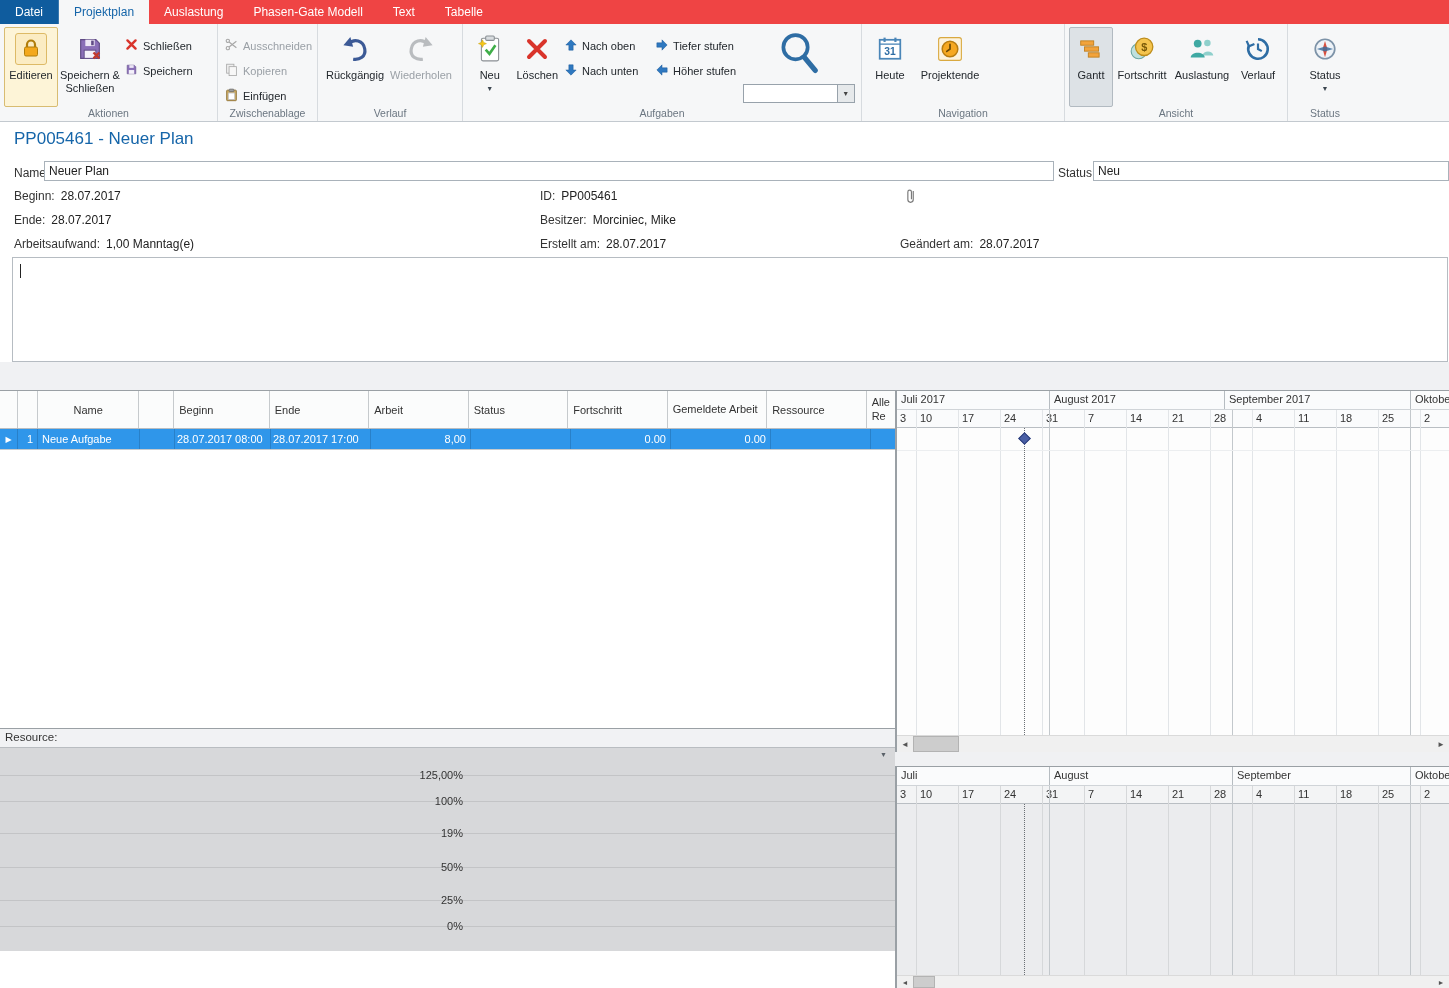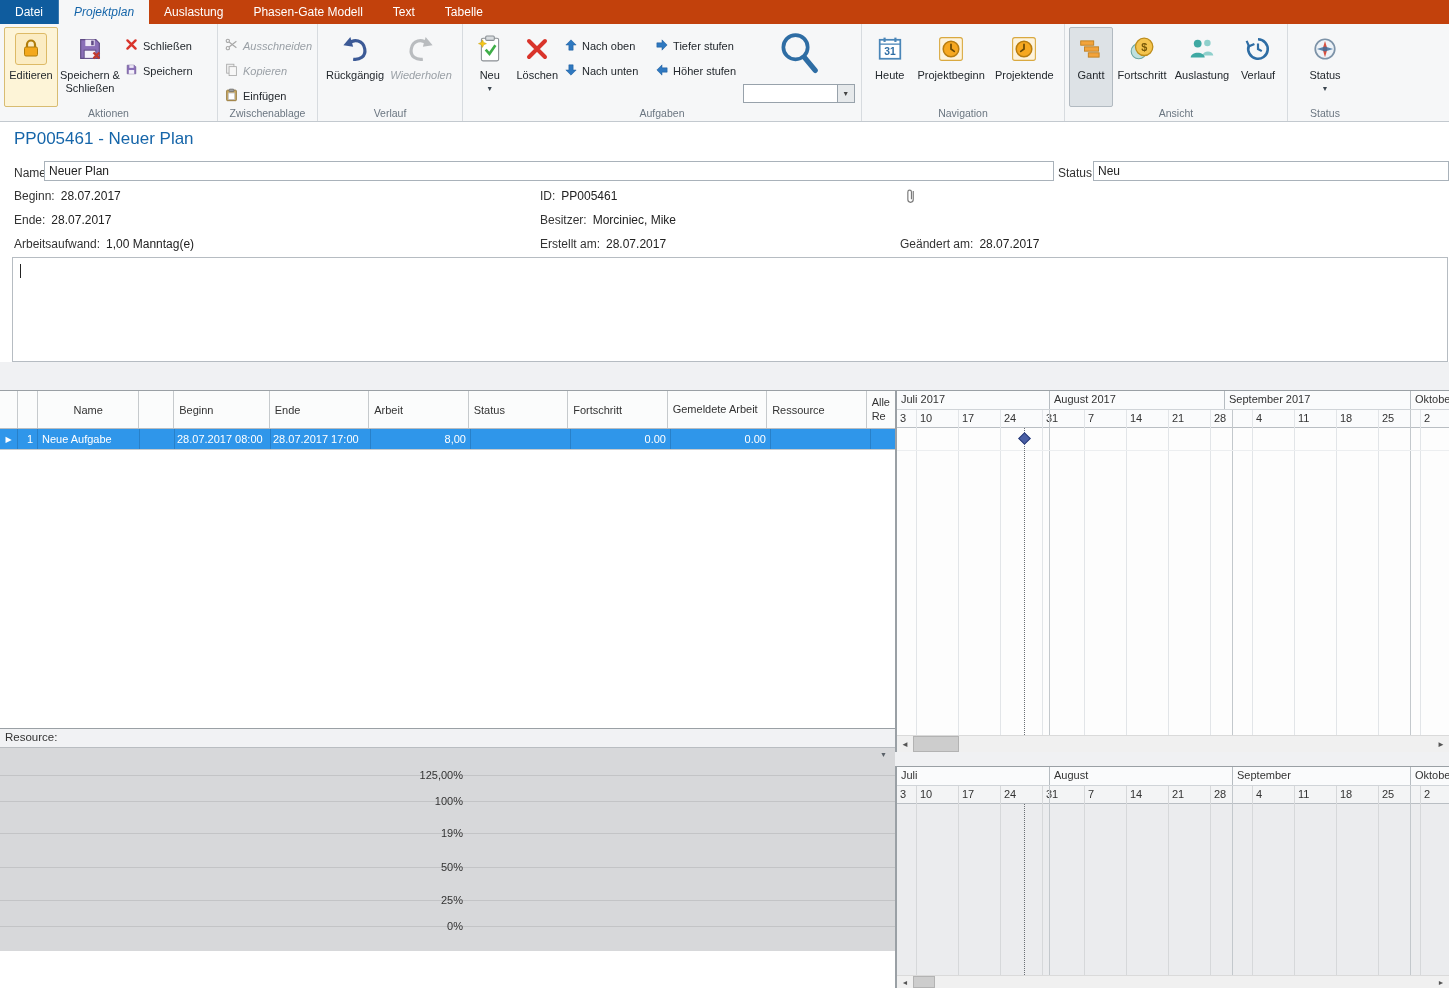--- a/index.html
+++ b/index.html
@@ -1,42 +1,42 @@
 <!DOCTYPE html>
 <html><head>
 <meta charset="utf-8">
 <style>
   * { box-sizing: border-box; margin:0; padding:0; }
   html,body { width:1449px; height:988px; }
   body { font-family:"Liberation Sans",sans-serif; font-size:12px; color:#222;
          background:#fff; overflow:hidden; position:relative; }
 
   
-  .tabbar { position:absolute; top:0; left:0; right:0; height:24px; background:#c2410c;
+  .tabbar { position:absolute; top:0; left:0; right:0; height:24px; background:#ef4444;
             display:flex; align-items:stretch; }
   .tab { color:#fff; padding:0 15px; display:flex; align-items:center; font-size:12px; cursor:default; }
   .tab.datei { background:#0f5c9e; border-right:1px solid rgba(255,255,255,.18); }
-  .tab.active { background:#f6f7f8; color:#1565a9;font-style:italic; }
+  .tab.active { background:#f6f7f8; color:#1565a9; }
 
   
   .ribbon { position:absolute; top:24px; left:0; right:0; height:98px; background:#f6f7f8;
             border-bottom:1px solid #c3c9cf; display:flex; }
   .rgroup { position:relative; border-right:1px solid #d7dbdf; height:100%; }
   .rg-body { display:flex; align-items:flex-start; padding:3px 4px 16px 4px; height:100%; }
   .rg-label { position:absolute; bottom:2px; left:0; right:0; text-align:center;
               font-size:10.5px; color:#6b7681; }
   .bb { display:flex; flex-direction:column; align-items:center; text-align:center;
         font-size:11px; line-height:1.15; padding-top:4px; gap:3px; height:80px;
         border:1px solid transparent; border-radius:2px; color:#23282d; }
   .bb .iconbox { height:34px; display:flex; align-items:center; justify-content:center; }
   .pressed { background:#dde2e6; border-color:#b2bac1; }
   .pressed-edit { background:#fdf4d7; border-color:#d8bc72; }
   .sb-col { display:flex; flex-direction:column; gap:4px; padding-top:8px; }
   .sbtn { display:flex; align-items:center; gap:5px; height:21px; font-size:11px; color:#23282d; padding:0 3px; }
-  .disabled { color:#9aa0a6;font-style:italic; }
+  .disabled { color:#9aa0a6; }
   .icon-tile { width:32px; height:32px; background:#fbecc3; border:1px solid #ddba66; border-radius:3px;
                display:flex; align-items:center; justify-content:center; }
   .ddn { font-size:7px; color:#3c4650; line-height:1; }
   .search-col { display:flex; flex-direction:column; align-items:center; gap:6px; padding-top:4px; width:118px; }
   .ribbon-combo { width:112px; height:19px; background:#fff; border:1px solid #98a2ab; display:flex; }
   .combo-box { flex:1; }
   .combo-arrow { width:17px; border-left:1px solid #98a2ab; background:#e6e9eb;
                  display:flex; align-items:center; justify-content:center; font-size:7px; color:#444; }
 
   
@@ -293,30 +293,20 @@
           <svg width="26" height="26" viewBox="0 0 24 24">
               <rect x="2.5" y="3.5" width="19" height="17.5" fill="#fff" stroke="#4a86b8" stroke-width="1.6"></rect>
               <path d="M2.5 7.5h19" stroke="#4a86b8" stroke-width="1.2"></path>
               <rect x="6" y="1.5" width="2" height="4" fill="#4a86b8"></rect>
               <rect x="16" y="1.5" width="2" height="4" fill="#4a86b8"></rect>
               <text x="12" y="17.5" text-anchor="middle" font-size="9.5" font-weight="bold" fill="#2e6da4" font-family="Liberation Sans, sans-serif">31</text>
             </svg>
         </span>
         <span>Heute</span>
       </div>
-      <div class="bb" style="width:76px">
-        <span class="iconbox">
-          <svg width="26" height="26" viewBox="0 0 24 24">
-              <rect x="1.5" y="1.5" width="21" height="21" rx="2" fill="#fdf3dd" stroke="#d9a940"></rect>
-              <circle cx="12" cy="12" r="7.2" fill="#f6a821" stroke="#b87d10" stroke-width="1.4"></circle>
-              <path d="M12 7.8V12l3 2.2" fill="none" stroke="#6b4a05" stroke-width="1.6" stroke-linecap="round"></path>
-            </svg>
-        </span>
-        <span>Projektbeginn</span>
-      </div>
       <div class="bb" style="width:72px">
         <span class="iconbox">
           <svg width="26" height="26" viewBox="0 0 24 24">
               <rect x="1.5" y="1.5" width="21" height="21" rx="2" fill="#fdf3dd" stroke="#d9a940"></rect>
               <circle cx="12" cy="12" r="7.2" fill="#f6a821" stroke="#b87d10" stroke-width="1.4"></circle>
               <path d="M12 7.8V12l-3 2.2" fill="none" stroke="#6b4a05" stroke-width="1.6" stroke-linecap="round"></path>
             </svg>
         </span>
         <span>Projektende</span>
       </div>

